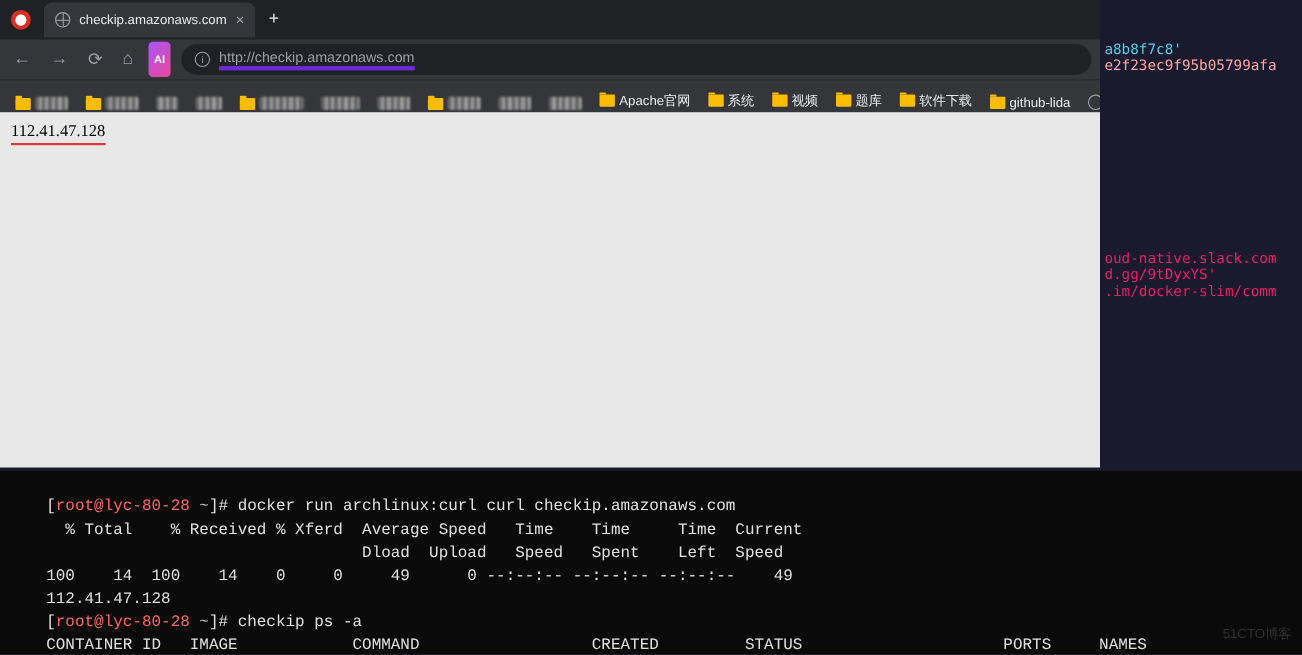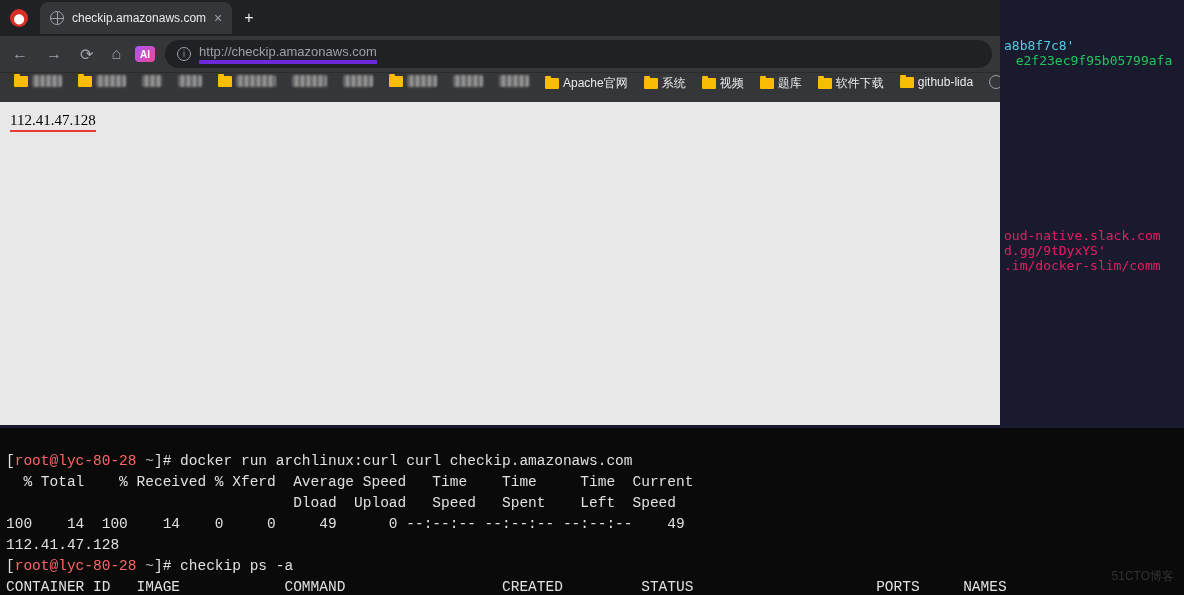--- a/index.html
+++ b/index.html
@@ -10,44 +10,44 @@
 .tab-icon-red { width: 18px; height: 18px; background: #d93025; border-radius: 50%; display: flex; align-items: center; justify-content: center; margin-right: 12px; }
 .tab { background: #35363a; height: 32px; display: flex; align-items: center; padding: 4px 10px; border-radius: 8px 8px 0 0; min-width: 190px; color: #e8eaed; font-size: 12px; gap: 8px; }
 .globe-icon { width: 14px; height: 14px; border: 1px solid #9aa0a6; border-radius: 50%; position: relative; }
 .globe-icon::before { content: ''; position: absolute; top: 0; bottom: 0; left: 50%; width: 1px; background: #9aa0a6; }
 .globe-icon::after { content: ''; position: absolute; left: 0; right: 0; top: 50%; height: 1px; background: #9aa0a6; }
 .tab-close { margin-left: auto; color: #9aa0a6; cursor: pointer; font-size: 14px; }
 .new-tab { color: #e8eaed; margin-left: 12px; font-size: 16px; cursor: pointer; }
 
 .addr-bar { height: 36px; background: #35363a; display: flex; align-items: center; padding: 0 8px; gap: 10px; }
 .nav-btn { color: #9aa0a6; font-size: 16px; cursor: pointer; padding: 0 4px; }
-.ai-btn { width: 20px; height: 16px; background: linear-gradient(135deg,#a855f7,#ec4899); border-radius: 4px; display: flex; align-items: center; justify-content: center; color: white; font-size: 10px; font-weight: bold; }
+.ai-btn { width: 20px; height: 32px; background: linear-gradient(135deg,#a855f7,#ec4899); border-radius: 4px; display: flex; align-items: center; justify-content: center; color: white; font-size: 10px; font-weight: bold; }
 .url-box { flex: 1; background: #202124; height: 28px; border-radius: 14px; display: flex; align-items: center; padding: 0 12px; gap: 8px; color: #9aa0a6; font-size: 13px; }
 .url-box .info-icon { width: 14px; height: 14px; border: 1px solid #9aa0a6; border-radius: 50%; display: flex; align-items: center; justify-content: center; font-size: 9px; }
 .url-text { border-bottom: 4px solid #6d28d9; padding-bottom: 1px; }
 
-.bookmarks { height: 30px; background: #35363a; display: flex; align-items: flex-start; padding: 0 8px; gap: 4px; font-size: 12px; color: #e8eaed; overflow: hidden; border-top: 1px solid #2b2b2b; }
+.bookmarks { height: 30px; background: #35363a; display: flex; align-items: flex-end; padding: 0 8px; gap: 4px; font-size: 12px; color: #e8eaed; overflow: hidden; border-top: 1px solid #2b2b2b; }
 .bm { display: flex; align-items: center; gap: 4px; padding: 2px 6px; white-space: nowrap; cursor: pointer; }
 .folder-icon { width: 14px; height: 11px; background: #fbbc04; border-radius: 1px; position: relative; }
 .folder-icon::before { content: ''; position: absolute; top: -2px; left: 0; width: 6px; height: 2px; background: #fbbc04; border-radius: 1px 1px 0 0; }
 .blur-block { width: 30px; height: 12px; background: repeating-linear-gradient(90deg, #666 0 3px, #999 3px 6px); filter: blur(1px); border-radius: 2px; }
 .circle-icon { width: 14px; height: 14px; border: 1px solid #9aa0a6; border-radius: 50%; }
 
 .page { flex: 1; background: #e8e8e8; padding: 10px; color: #000; font-family: "Times New Roman", serif; font-size: 15px; }
 .page-ip { border-bottom: 2px solid #e53935; display: inline-block; padding-bottom: 1px; }
 
 .bg-terminal { position: absolute; top: 0; right: 0; width: 184px; height: 425px; background: #1a1a2e; color: #ccc; font-family: Consolas, monospace; font-size: 13px; padding: 4px 0 0 4px; overflow: hidden; white-space: nowrap; }
 .bg-terminal .cyan { color: #4dd0e1; margin-top: 34px; }
-.bg-terminal .green { color: #22c55e; text-align: center; }
+.bg-terminal .green { color: #fca5a5; }
 .bg-terminal .magenta { color: #e91e63; }
 
 .terminal { position: absolute; top: 428px; left: 0; width: 1184px; height: 167px; background: #0a0a0a; color: #e0e0e0; font-family: Consolas, "Courier New", monospace; font-size: 14.5px; padding: 2px 6px; line-height: 1.45; white-space: pre; overflow: hidden; }
 .prompt-user { color: #ff6666; }
 .prompt-path { color: #bbb; }
-.t-row { white-space: pre; }
+.t-row { white-space: pre; margin-left: 36px; }
 .watermark { position: absolute; bottom: 10px; right: 10px; color: rgba(120,120,120,0.35); font-size: 12px; font-family: Arial; text-align: right; }
 </style>
 </head>
 <body>
 
 <div class="browser">
   <div class="tab-bar">
     <div class="tab-icon-red">
         <span style="color:white;font-size:10px;">⬤</span>
       </div>

